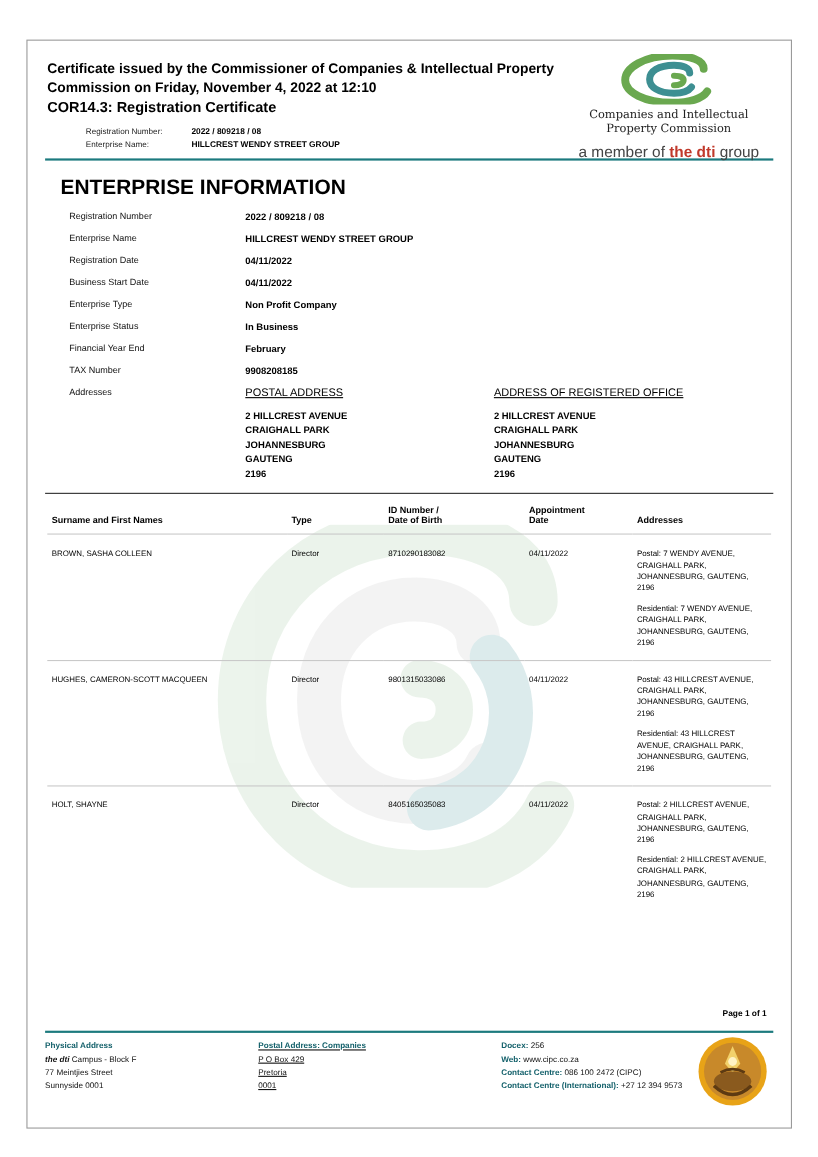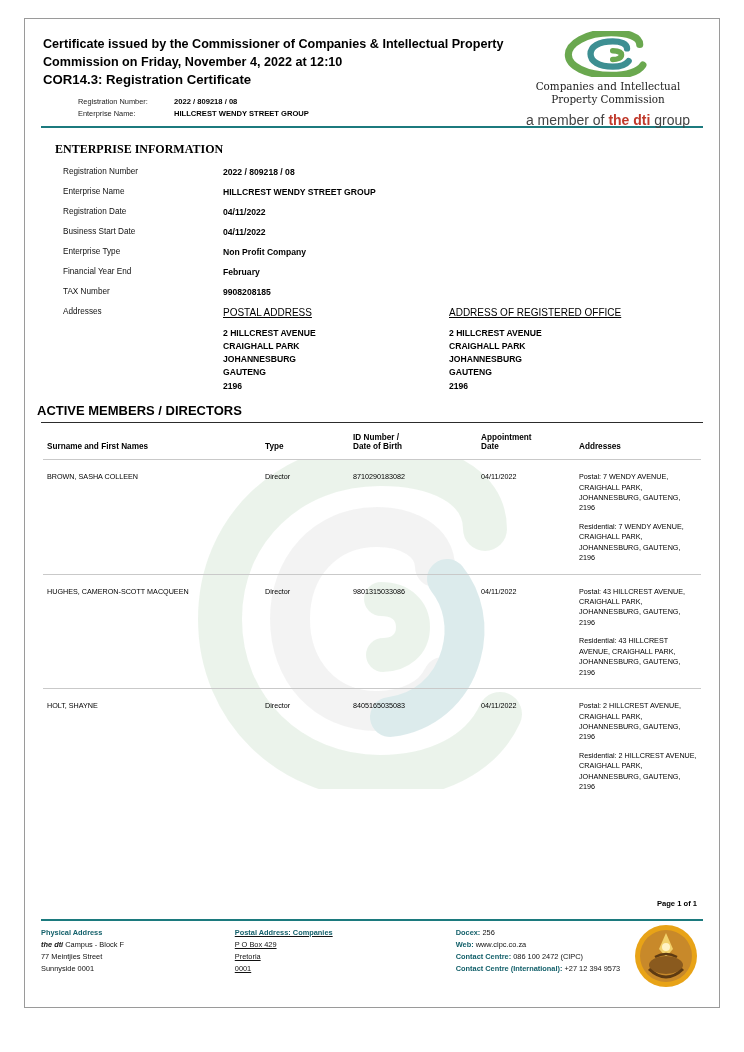--- a/index.html
+++ b/index.html
@@ -16,21 +16,21 @@
     width: 744px;
     height: 1052px;
     margin: 0 auto;
     background: #fff;
     box-sizing: border-box;
     overflow: hidden;
   }
   .sheet {
     position: absolute;
     left: 24px;
-    top: 18px;
+    top: 36px;
     width: 696px;
     height: 990px;
     border: 1px solid #9a9a9a;
     box-sizing: border-box;
     background: #fff;
     overflow: hidden;
   }
 
   
   .watermark {
@@ -116,24 +116,23 @@
   .rule-teal {
     margin: 8px 16px 0 16px;
     border-bottom: 2px solid #1c7a7e;
   }
 
   
   .section {
     padding: 0 18px;
   }
   .section-title {
-    font-size: 12px;
+    font-size: 19px;
     font-weight: bold;
     margin: 14px 0 10px 12px;
-    font-family: Liberation Serif, serif;
   }
   .info-row {
     display: flex;
     font-size: 8.2px;
     margin-bottom: 10px;
   }
   .info-label {
     width: 180px;
     padding-left: 20px;
     box-sizing: border-box;
@@ -313,20 +312,24 @@
         </div>
         <div class="info-row">
           <div class="info-label">Business Start Date</div>
           <div class="info-value">04/11/2022</div>
         </div>
         <div class="info-row">
           <div class="info-label">Enterprise Type</div>
           <div class="info-value">Non Profit Company</div>
         </div>
         <div class="info-row">
+          <div class="info-label">Enterprise Status</div>
+          <div class="info-value">In Business</div>
+        </div>
+        <div class="info-row">
           <div class="info-label">Financial Year End</div>
           <div class="info-value">February</div>
         </div>
         <div class="info-row">
           <div class="info-label">TAX Number</div>
           <div class="info-value">9908208185</div>
         </div>
 
         <div class="info-row">
           <div class="info-label">Addresses</div>
@@ -342,21 +345,20 @@
             <div class="addr-head">ADDRESS OF REGISTERED OFFICE</div>
             <div class="addr-lines" style="white-space:pre-line">2 HILLCREST AVENUE
 CRAIGHALL PARK
 JOHANNESBURG
 GAUTENG
 2196</div>
           </div>
         </div>
       </div>
 
-      <div class="members-title">ACTIVE MEMBERS / DIRECTORS</div>
       <div class="members-rule"></div>
 
       <table class="members">
         <thead>
           <tr>
             <th class="col-name">Surname and First Names</th>
             <th class="col-type">Type</th>
             <th class="col-id" style="white-space:pre-line">ID Number /
 Date of Birth</th>
             <th class="col-app" style="white-space:pre-line">Appointment

